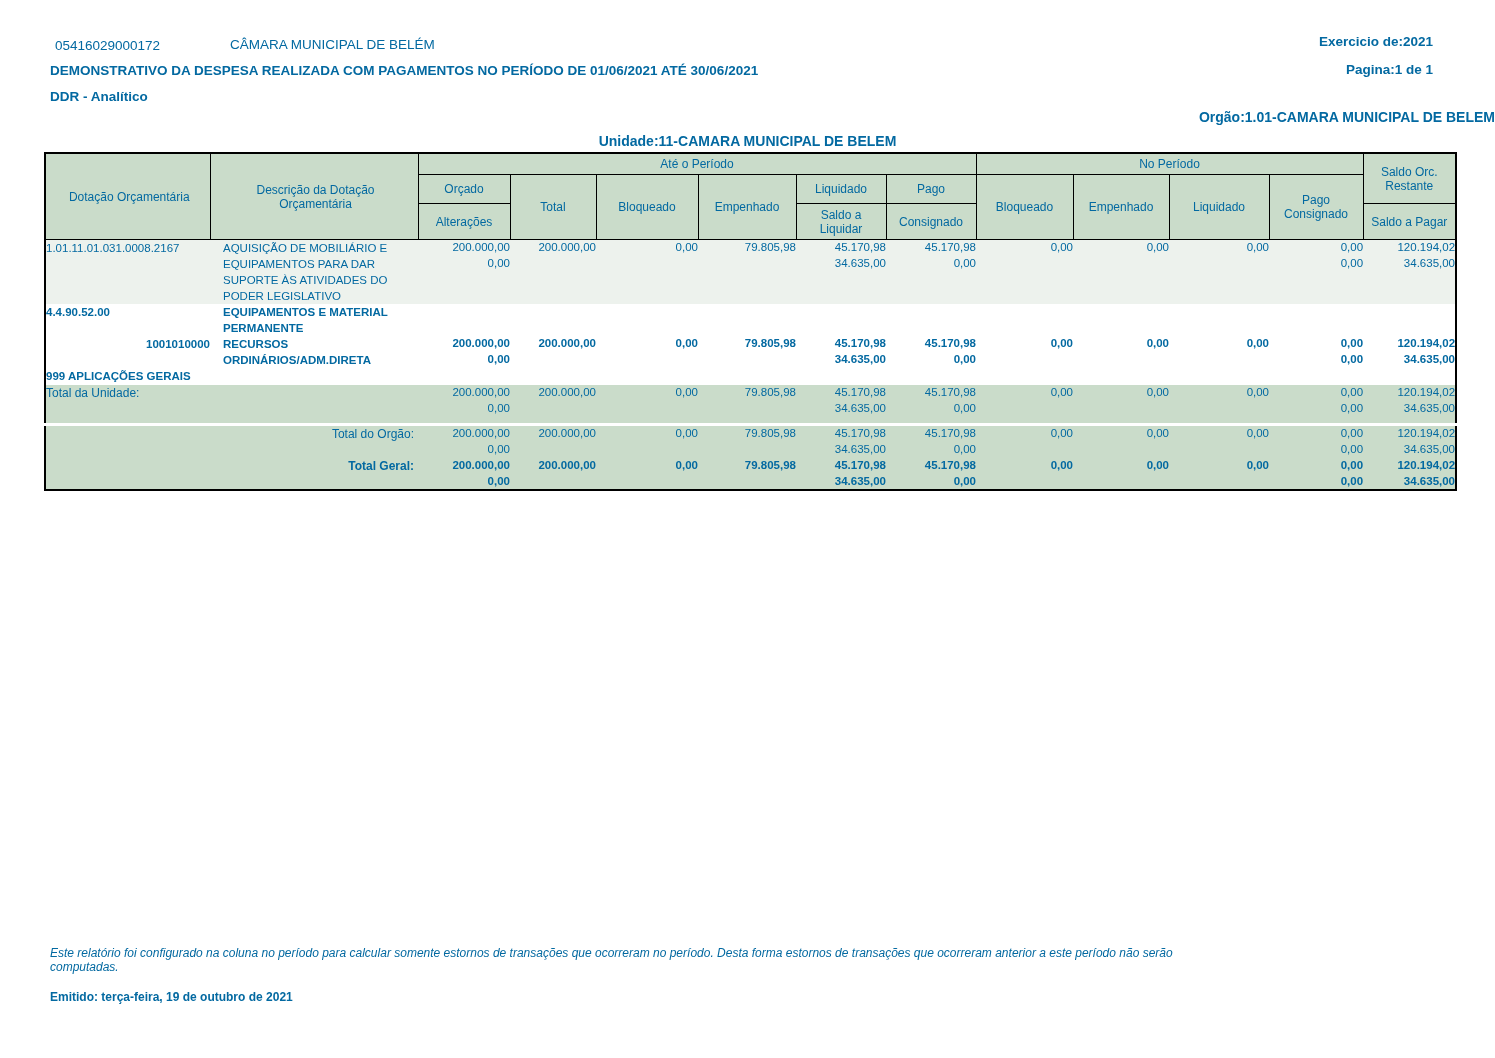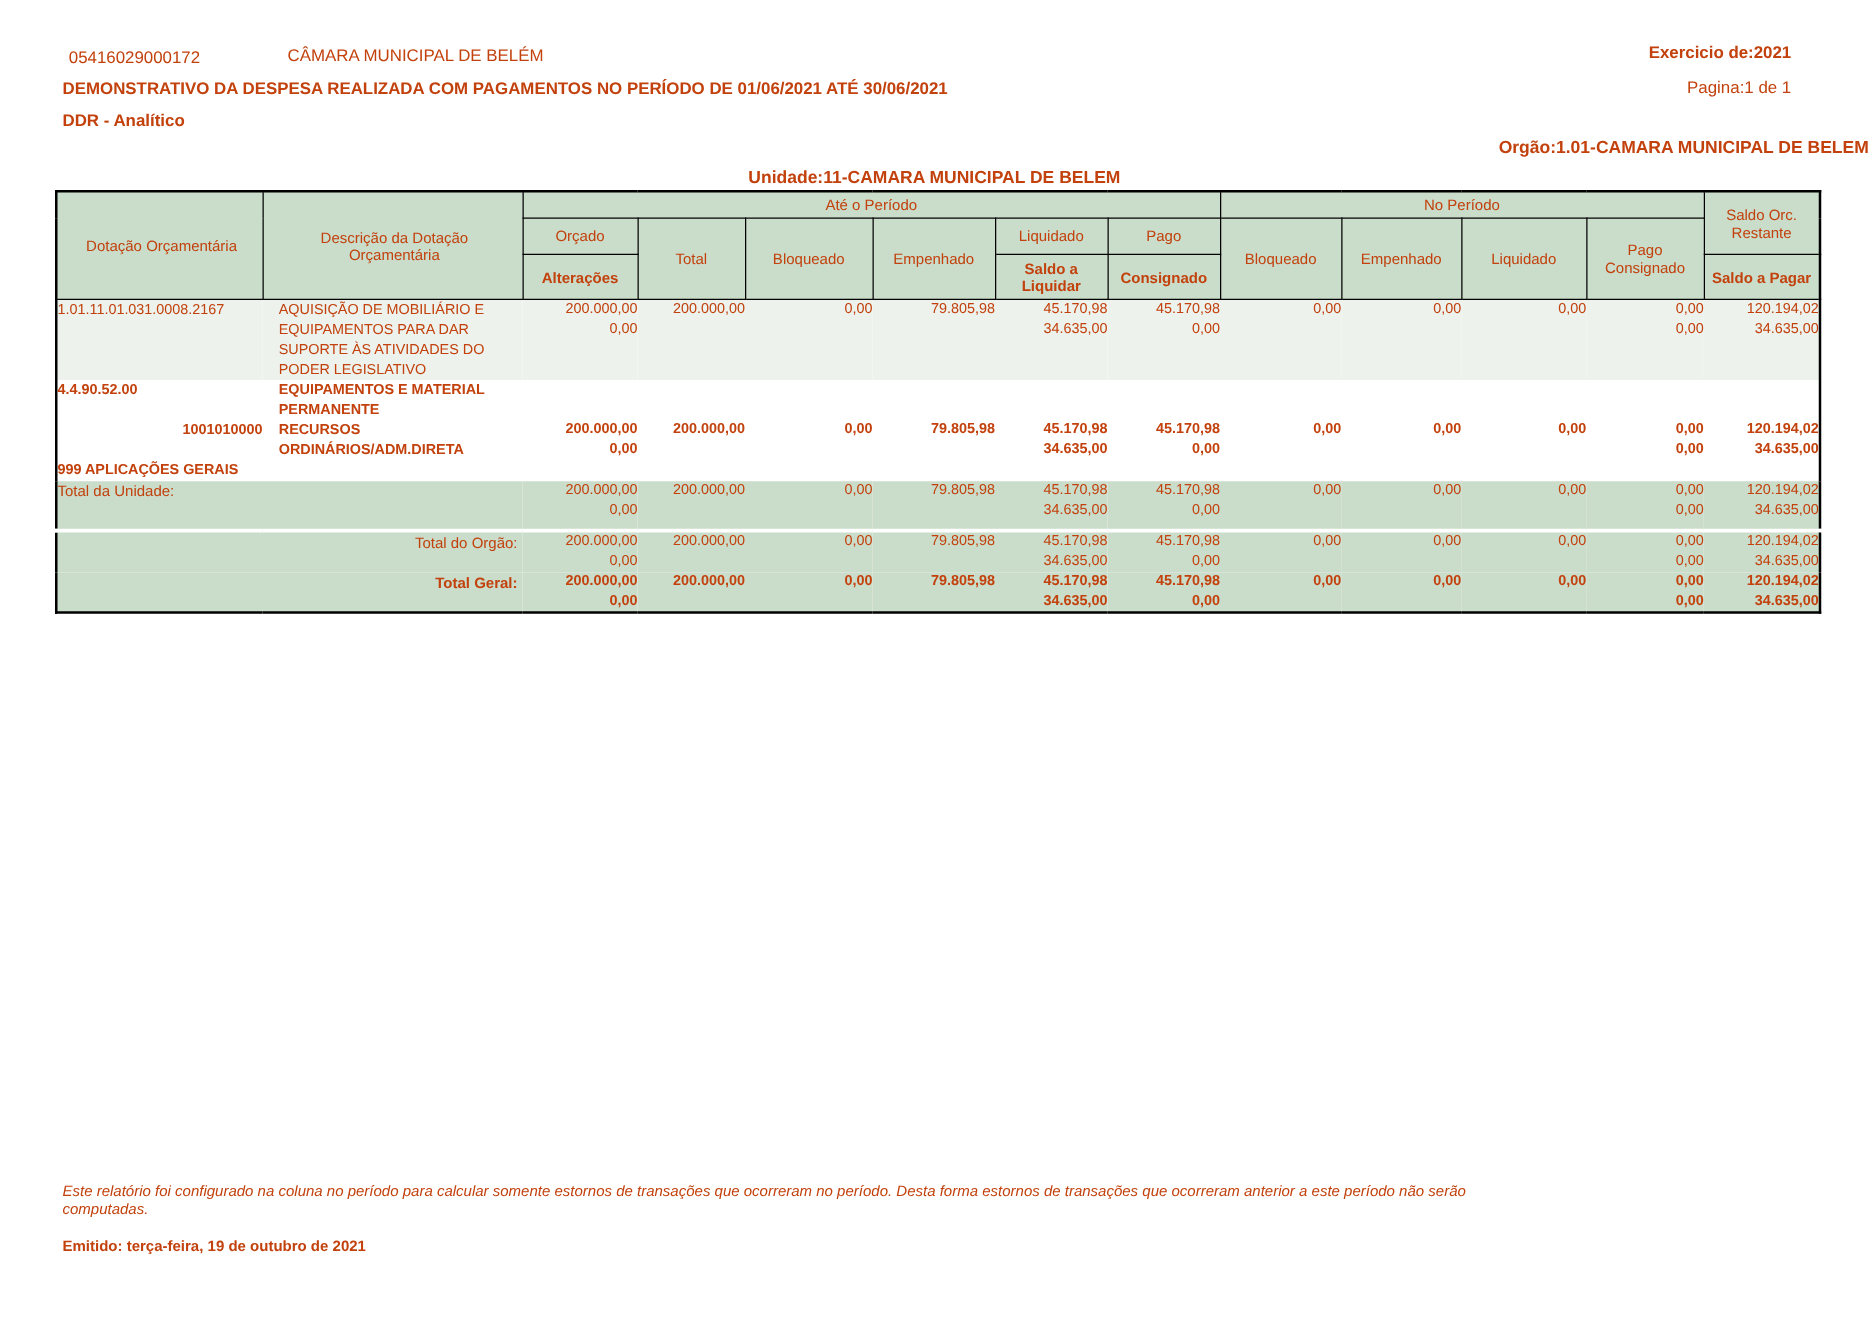--- a/index.html
+++ b/index.html
@@ -1,46 +1,46 @@
 <!DOCTYPE html>
 <html><head>
 <meta charset="utf-8">
 <style>
   html,body{margin:0;padding:0;background:#ffffff;}
   .page{
     position:relative;width:1495px;height:1058px;background:#ffffff;
-    font-family:"Liberation Sans","DejaVu Sans",sans-serif;color:#c2410c;
+    font-family:"Liberation Sans","DejaVu Sans",sans-serif;color:#0369a1;
     overflow:hidden;
   }
   
   .doc-number{position:absolute;left:55px;top:38px;font-size:13.5px;}
   .entity-name{position:absolute;left:230px;top:37px;font-size:13.5px;}
   .exercise{position:absolute;right:62px;top:34px;font-size:13.5px;font-weight:bold;}
   .report-title{position:absolute;left:50px;top:63px;font-size:13.5px;font-weight:bold;}
-  .page-info{position:absolute;right:62px;top:62px;font-size:13.5px;font-weight:normal;margin-left:12px;}
+  .page-info{position:absolute;right:62px;top:62px;font-size:13.5px;font-weight:bold;margin-left:12px;}
   .report-type{position:absolute;left:50px;top:89px;font-size:13.5px;font-weight:bold;}
   .orgao-line{position:absolute;left:0;top:109px;width:100%;text-align:right;font-size:14px;font-weight:bold;}
   .unidade-line{position:absolute;left:0;top:133px;width:100%;text-align:center;font-size:14px;font-weight:bold;}
 
   
   .tbl{
     position:absolute;left:44px;top:152px;
     border-collapse:collapse;table-layout:fixed;width:1411px;
     border:2px solid #000;
     font-size:11.5px;
   }
   .tbl th{
     border:1px solid #000;background:#cadcca;
     font-weight:normal;font-size:12px;padding:0 2px;
     text-align:center;vertical-align:middle;
   }
   .tbl th.th-left{text-align:center;padding-left:5px;}
   tr.hA>th{height:20px;}
   tr.hB>th{height:28px;}
-  tr.hC>th{height:35px;font-weight:bold;}
+  tr.hC>th{height:35px;}
   .tbl td{padding:0;vertical-align:top;height:auto;}
   .code-cell{padding:2px 2px 2px 5px;line-height:16px;white-space:nowrap;}
   .code-right{text-align:right;padding-right:2px;}
   .code-indent{padding-left:28px;}
   .desc-cell{padding:2px 2px 2px 4px;}
   .desc-cell div{line-height:16px;white-space:nowrap;margin-left:13px;}
   .num{text-align:right;padding:2px 6px 2px 0;}
   .num div{line-height:15.5px;white-space:nowrap;}
   tr.bg-light td{background:#edf2ed;}
   tr.bg-white td{background:#ffffff;}

